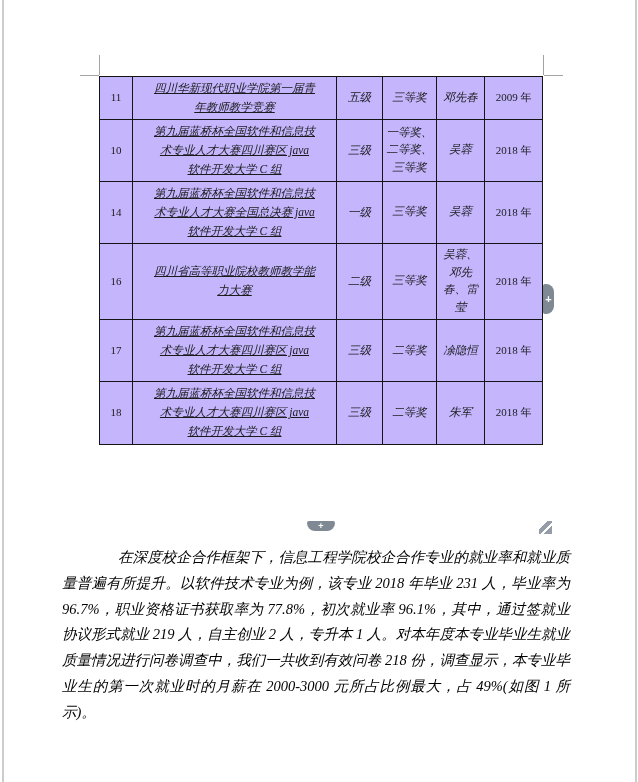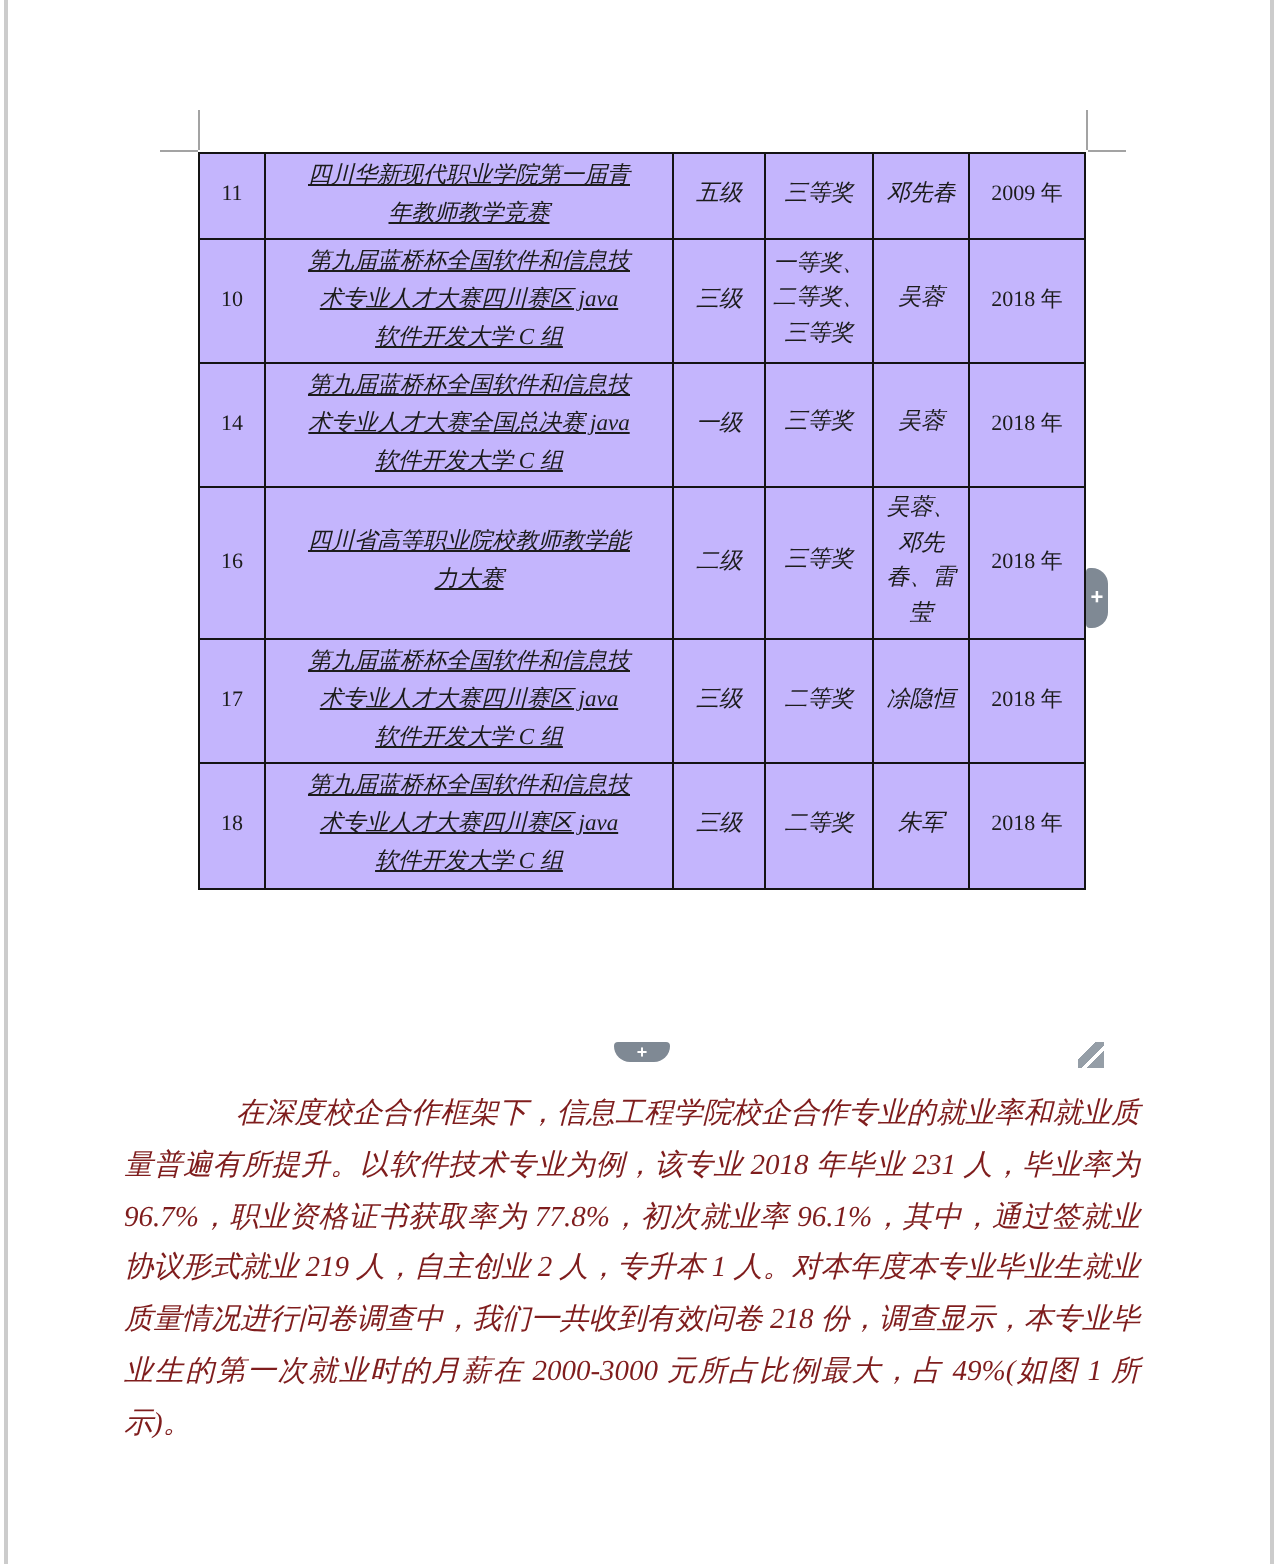--- a/index.html
+++ b/index.html
@@ -54,21 +54,21 @@
   .resize-handle {
     position:absolute; left:539px; top:521px; width:13px; height:13px;
     background:linear-gradient(135deg,#ffffff 0 34%, #959ea7 34% 56%, #ffffff 56% 66%, #959ea7 66% 100%);
     cursor:nwse-resize;
   }
 
   
   .paragraph {
     position:absolute; left:62px; top:545px; width:508px;
     font:italic 14.5px/25.8px "Liberation Serif", serif;
-    color:#7f1d1d; text-indent:56px; text-align:justify;
+    color:#000000; text-indent:56px; text-align:justify;
     cursor:text;
   }
 </style>
 </head>
 <body>
 
 <div class="page-edge edge-left"></div>
 <div class="page-edge edge-right"></div>
 
 <div class="crop crop-tl-v"></div>

